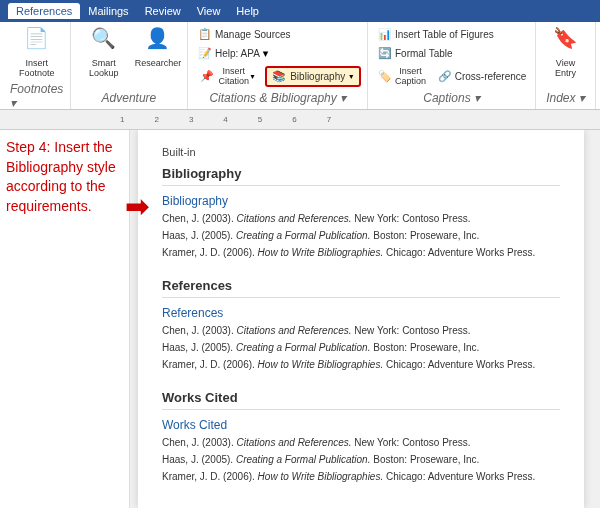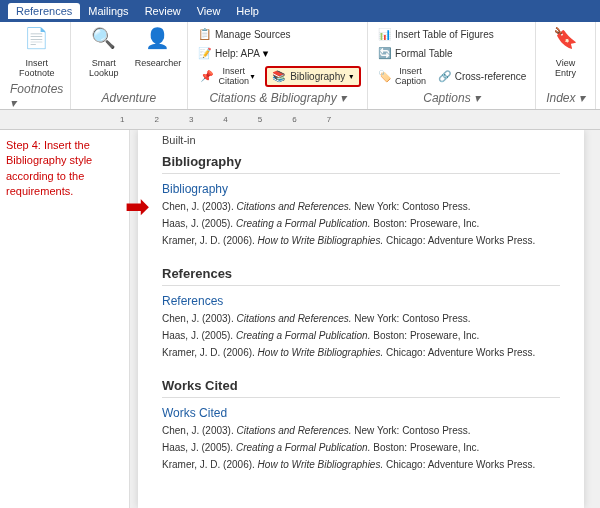--- a/index.html
+++ b/index.html
@@ -38,25 +38,25 @@
     .bibliography-btn .btn-label { font-size: 10px; color: #333; }
 
     
     .main-area { display: flex; height: calc(508px - 22px - 88px - 20px); }
 
     
     .ruler { height: 20px; background: #f0f0f0; border-bottom: 1px solid #ccc; display: flex; align-items: center; padding-left: 120px; font-size: 8px; color: #666; position: relative; }
 
     
     .sidebar { width: 130px; background: white; padding: 8px 6px; border-right: 1px solid #ddd; display: flex; flex-direction: column; justify-content: flex-start; align-items: flex-start; position: relative; }
-    .step-text { font-size: 11px; color: #cc0000; line-height: 1.4; font-weight: 500; }
+    .step-text { font-size: 14px; color: #cc0000; line-height: 1.4; font-weight: 500; }
     .arrow { position: absolute; right: -20px; top: 60px; color: #cc0000; font-size: 28px; font-weight: bold; z-index: 10; }
 
     
-    .document { background: white; flex: 1; padding: 4px 24px; overflow-y: auto; box-shadow: 0 0 8px rgba(0,0,0,0.15); margin: 0 8px; }
+    .document { background: white; flex: 1; padding: 16px 24px; overflow-y: auto; box-shadow: 0 0 8px rgba(0,0,0,0.15); margin: 0 8px; }
 
     
     .bib-section { margin-bottom: 18px; }
     .bib-section-header { font-size: 13px; font-weight: 600; color: #333; margin-bottom: 8px; border-bottom: 1px solid #ddd; padding-bottom: 4px; }
     .bib-entry-title { font-size: 12px; color: #1f5da3; font-weight: 500; margin-bottom: 4px; }
     .bib-entry { font-size: 10px; color: #333; margin-bottom: 3px; line-height: 1.4; }
     .bib-entry em { font-style: italic; text-align: center; }
 
     .scrollbar-area { width: 8px; background: #f0f0f0; }
   </style>

